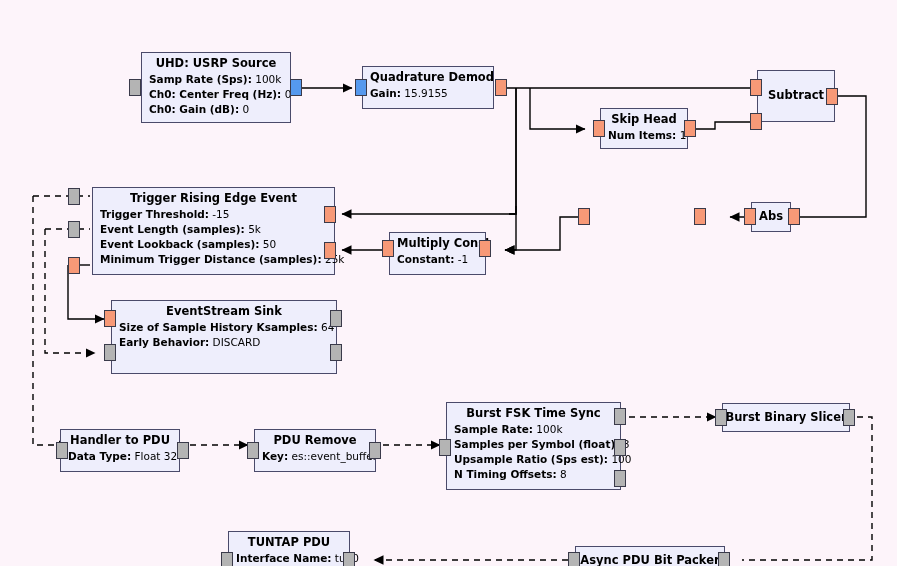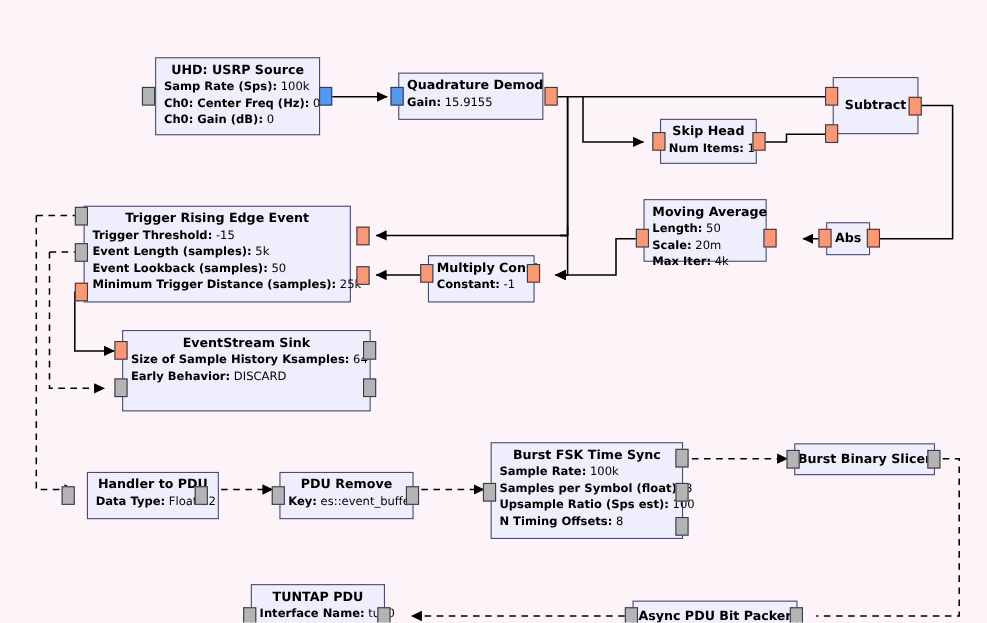--- a/index.html
+++ b/index.html
@@ -137,55 +137,40 @@
   <div class="port stream" style="left:593px;top:84px;"></div>
   <div class="port stream" style="left:684px;top:84px;"></div>
 
   <div class="block titleonly" style="left:757px;top:34px;width:78px;height:52px;">
     <div class="btitle">Subtract</div>
   </div>
   <div class="port stream" style="left:750px;top:43px;"></div>
   <div class="port stream" style="left:750px;top:77px;"></div>
   <div class="port stream" style="left:826px;top:52px;"></div>
 
-  <div class="block" style="left:585px;top:145px;width:112px;height:57px;">
-    <div class="btitle">Moving Average</div>
-    <div class="bparam">
-      <b>Length:</b>
-      <span>50</span>
-    </div>
-    <div class="bparam">
-      <b>Scale:</b>
-      <span>20m</span>
-    </div>
-    <div class="bparam">
-      <b>Max Iter:</b>
-      <span>4k</span>
-    </div>
-  </div>
   <div class="port stream" style="left:578px;top:172px;"></div>
   <div class="port stream" style="left:694px;top:172px;"></div>
 
   <div class="block titleonly" style="left:751px;top:166px;width:40px;height:30px;">
     <div class="btitle">Abs</div>
   </div>
   <div class="port stream" style="left:744px;top:172px;"></div>
   <div class="port stream" style="left:788px;top:172px;"></div>
 
   <div class="block" style="left:389px;top:196px;width:97px;height:43px;">
     <div class="btitle">Multiply Const</div>
     <div class="bparam">
       <b>Constant:</b>
       <span>-1</span>
     </div>
   </div>
   <div class="port stream" style="left:382px;top:204px;"></div>
   <div class="port stream" style="left:479px;top:204px;"></div>
 
-  <div class="block" style="left:76px;top:151px;width:243px;height:88px;">
+  <div class="block" style="left:92px;top:151px;width:243px;height:88px;">
     <div class="btitle">Trigger Rising Edge Event</div>
     <div class="bparam">
       <b>Trigger Threshold:</b>
       <span>-15</span>
     </div>
     <div class="bparam">
       <b>Event Length (samples):</b>
       <span>5k</span>
     </div>
     <div class="bparam">
@@ -212,21 +197,21 @@
     <div class="bparam">
       <b>Early Behavior:</b>
       <span>DISCARD</span>
     </div>
   </div>
   <div class="port stream" style="left:104px;top:274px;"></div>
   <div class="port msg" style="left:104px;top:308px;"></div>
   <div class="port msg" style="left:330px;top:274px;"></div>
   <div class="port msg" style="left:330px;top:308px;"></div>
 
-  <div class="block" style="left:79px;top:393px;width:120px;height:43px;">
+  <div class="block" style="left:60px;top:393px;width:120px;height:43px;">
     <div class="btitle">Handler to PDU</div>
     <div class="bparam">
       <b>Data Type:</b>
       <span>Float 32</span>
     </div>
   </div>
   <div class="port msg" style="left:56px;top:406px;"></div>
   <div class="port msg" style="left:177px;top:406px;"></div>
 
   <div class="block" style="left:254px;top:393px;width:122px;height:43px;">

